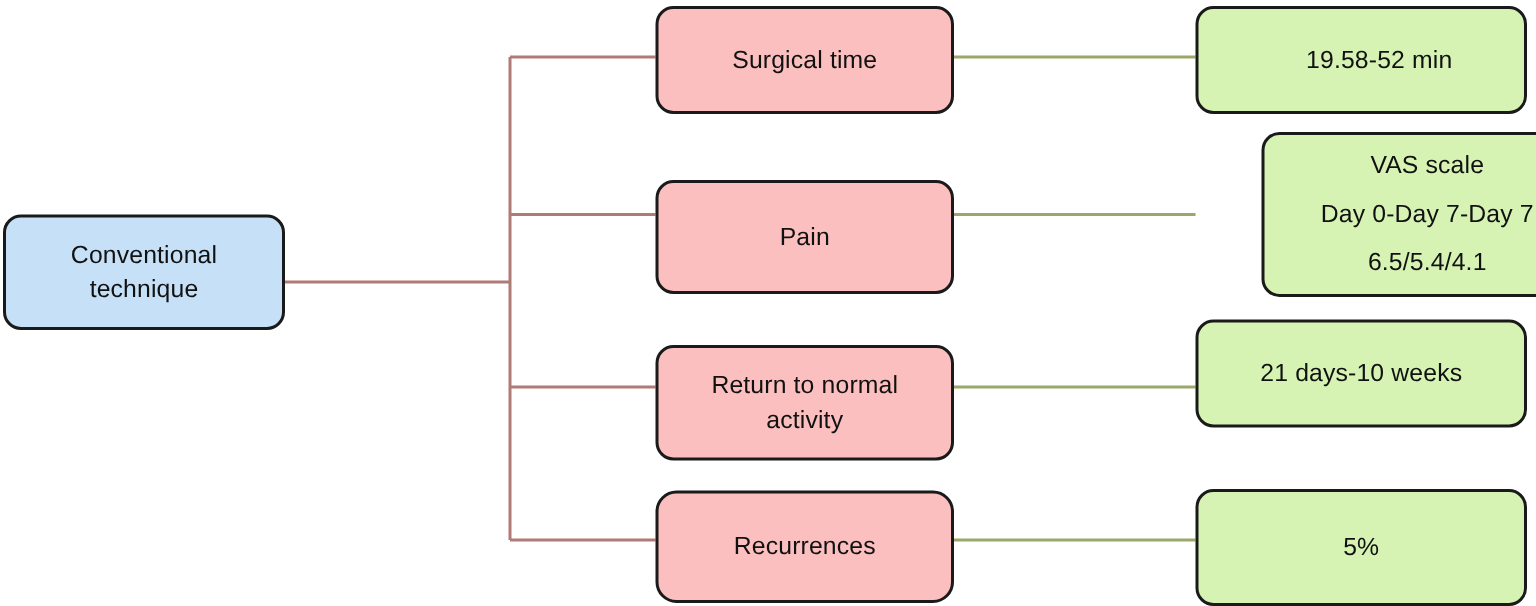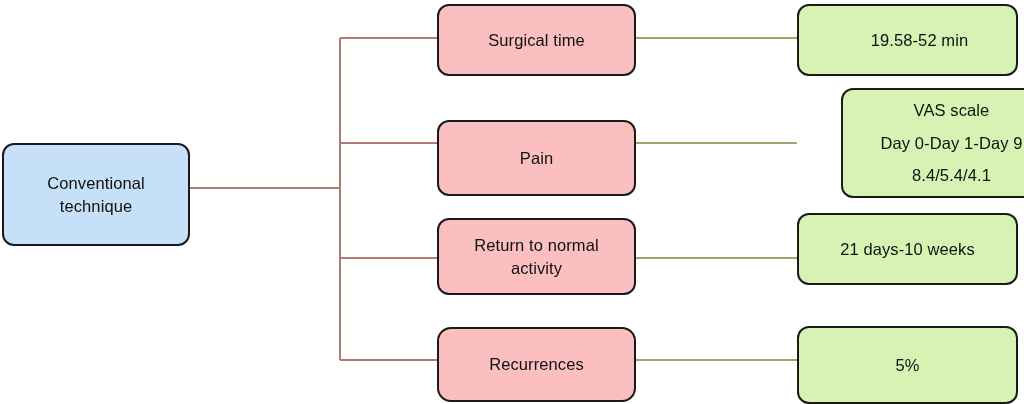--- a/index.html
+++ b/index.html
@@ -39,36 +39,36 @@
     color: #111111;
     font-size: 16.5px;
     line-height: 1.34;
     letter-spacing: 0.1px;
   }
   .node.root {
     background: #c6e0f7;
     left: 2px;
     top: 143px;
     width: 188px;
-    height: 103px;
+    height: 77px;
     font-size: 16.5px;
   }
   .node.branch {
     background: #fbbfbf;
     left: 437px;
     width: 199px;
   }
   .node.leaf {
     background: #d6f3b4;
     left: 797px;
     width: 221px;
   }
   .r0 { top: 4px;   height: 72px; }
   .r1 { top: 120px; height: 76px; }
-  .r2 { top: 218px; height: 77px; }
+  .r2 { top: 230px; height: 77px; }
   .r3 { top: 327px; height: 75px; border-radius: 14px; }
 
   .g0 { top: 4px;   height: 72px; padding-left: 24px; }
   .g1 { top: 88px;  height: 110px; }
   .g2 { top: 213px; height: 72px; }
   .g3 { top: 326px; height: 78px; }
 
   .node .line {
     display: block;
     white-space: nowrap;
@@ -115,22 +115,22 @@
   </div>
   <div class="node branch r3">
     <span class="line">Recurrences</span>
   </div>
 
   <div class="node leaf g0">
     <span class="line">19.58-52 min</span>
   </div>
   <div class="node leaf g1 multi">
     <span class="line">VAS scale</span>
-    <span class="line">Day 0-Day 1-Day 9</span>
-    <span class="line">8.4/5.4/4.1</span>
+    <span class="line">Day 0-Day 7-Day 7</span>
+    <span class="line">6.5/5.4/4.1</span>
   </div>
   <div class="node leaf g2">
     <span class="line">21 days-10 weeks</span>
   </div>
   <div class="node leaf g3">
     <span class="line">5%</span>
   </div>
 
 </div>
 

